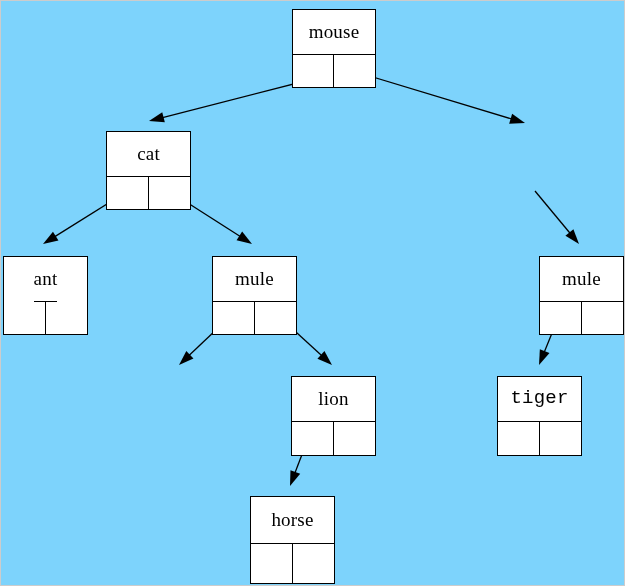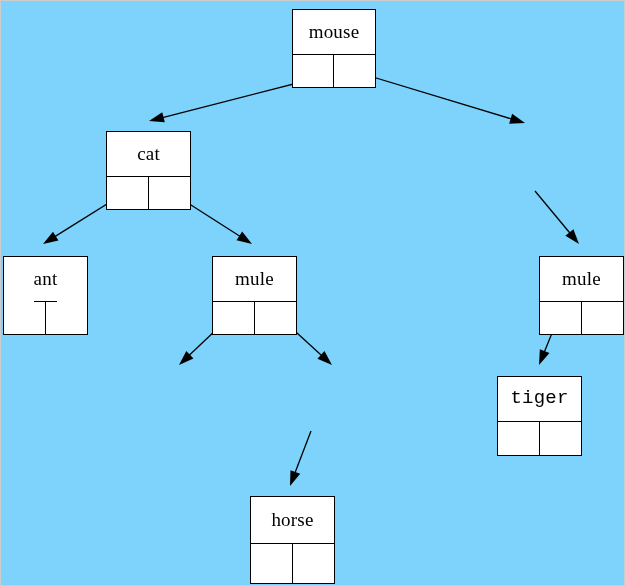--- a/index.html
+++ b/index.html
@@ -133,20 +133,27 @@
         <div class="ptr-cell right-cell"></div>
       </div>
     </div>
     <div class="node" style="left: 538px; top: 255px; width: 85px; height: 79px;">
       <div class="node-label" style="height: 45px;">mule</div>
       <div class="node-pointers">
         <div class="ptr-cell left-cell"></div>
         <div class="ptr-cell right-cell"></div>
       </div>
     </div>
+    <div class="node" style="left: 290px; top: 375px; width: 85px; height: 80px;">
+      <div class="node-label" style="height: 45px;">lion</div>
+      <div class="node-pointers">
+        <div class="ptr-cell left-cell"></div>
+        <div class="ptr-cell right-cell"></div>
+      </div>
+    </div>
     <div class="node" style="left: 496px; top: 375px; width: 85px; height: 80px; font-family: Liberation Mono, monospace;">
       <div class="node-label" style="height: 45px;">tiger</div>
       <div class="node-pointers">
         <div class="ptr-cell left-cell"></div>
         <div class="ptr-cell right-cell"></div>
       </div>
     </div>
     <div class="node" style="left: 249px; top: 495px; width: 85px; height: 88px;">
       <div class="node-label" style="height: 47px;">horse</div>
       <div class="node-pointers">

